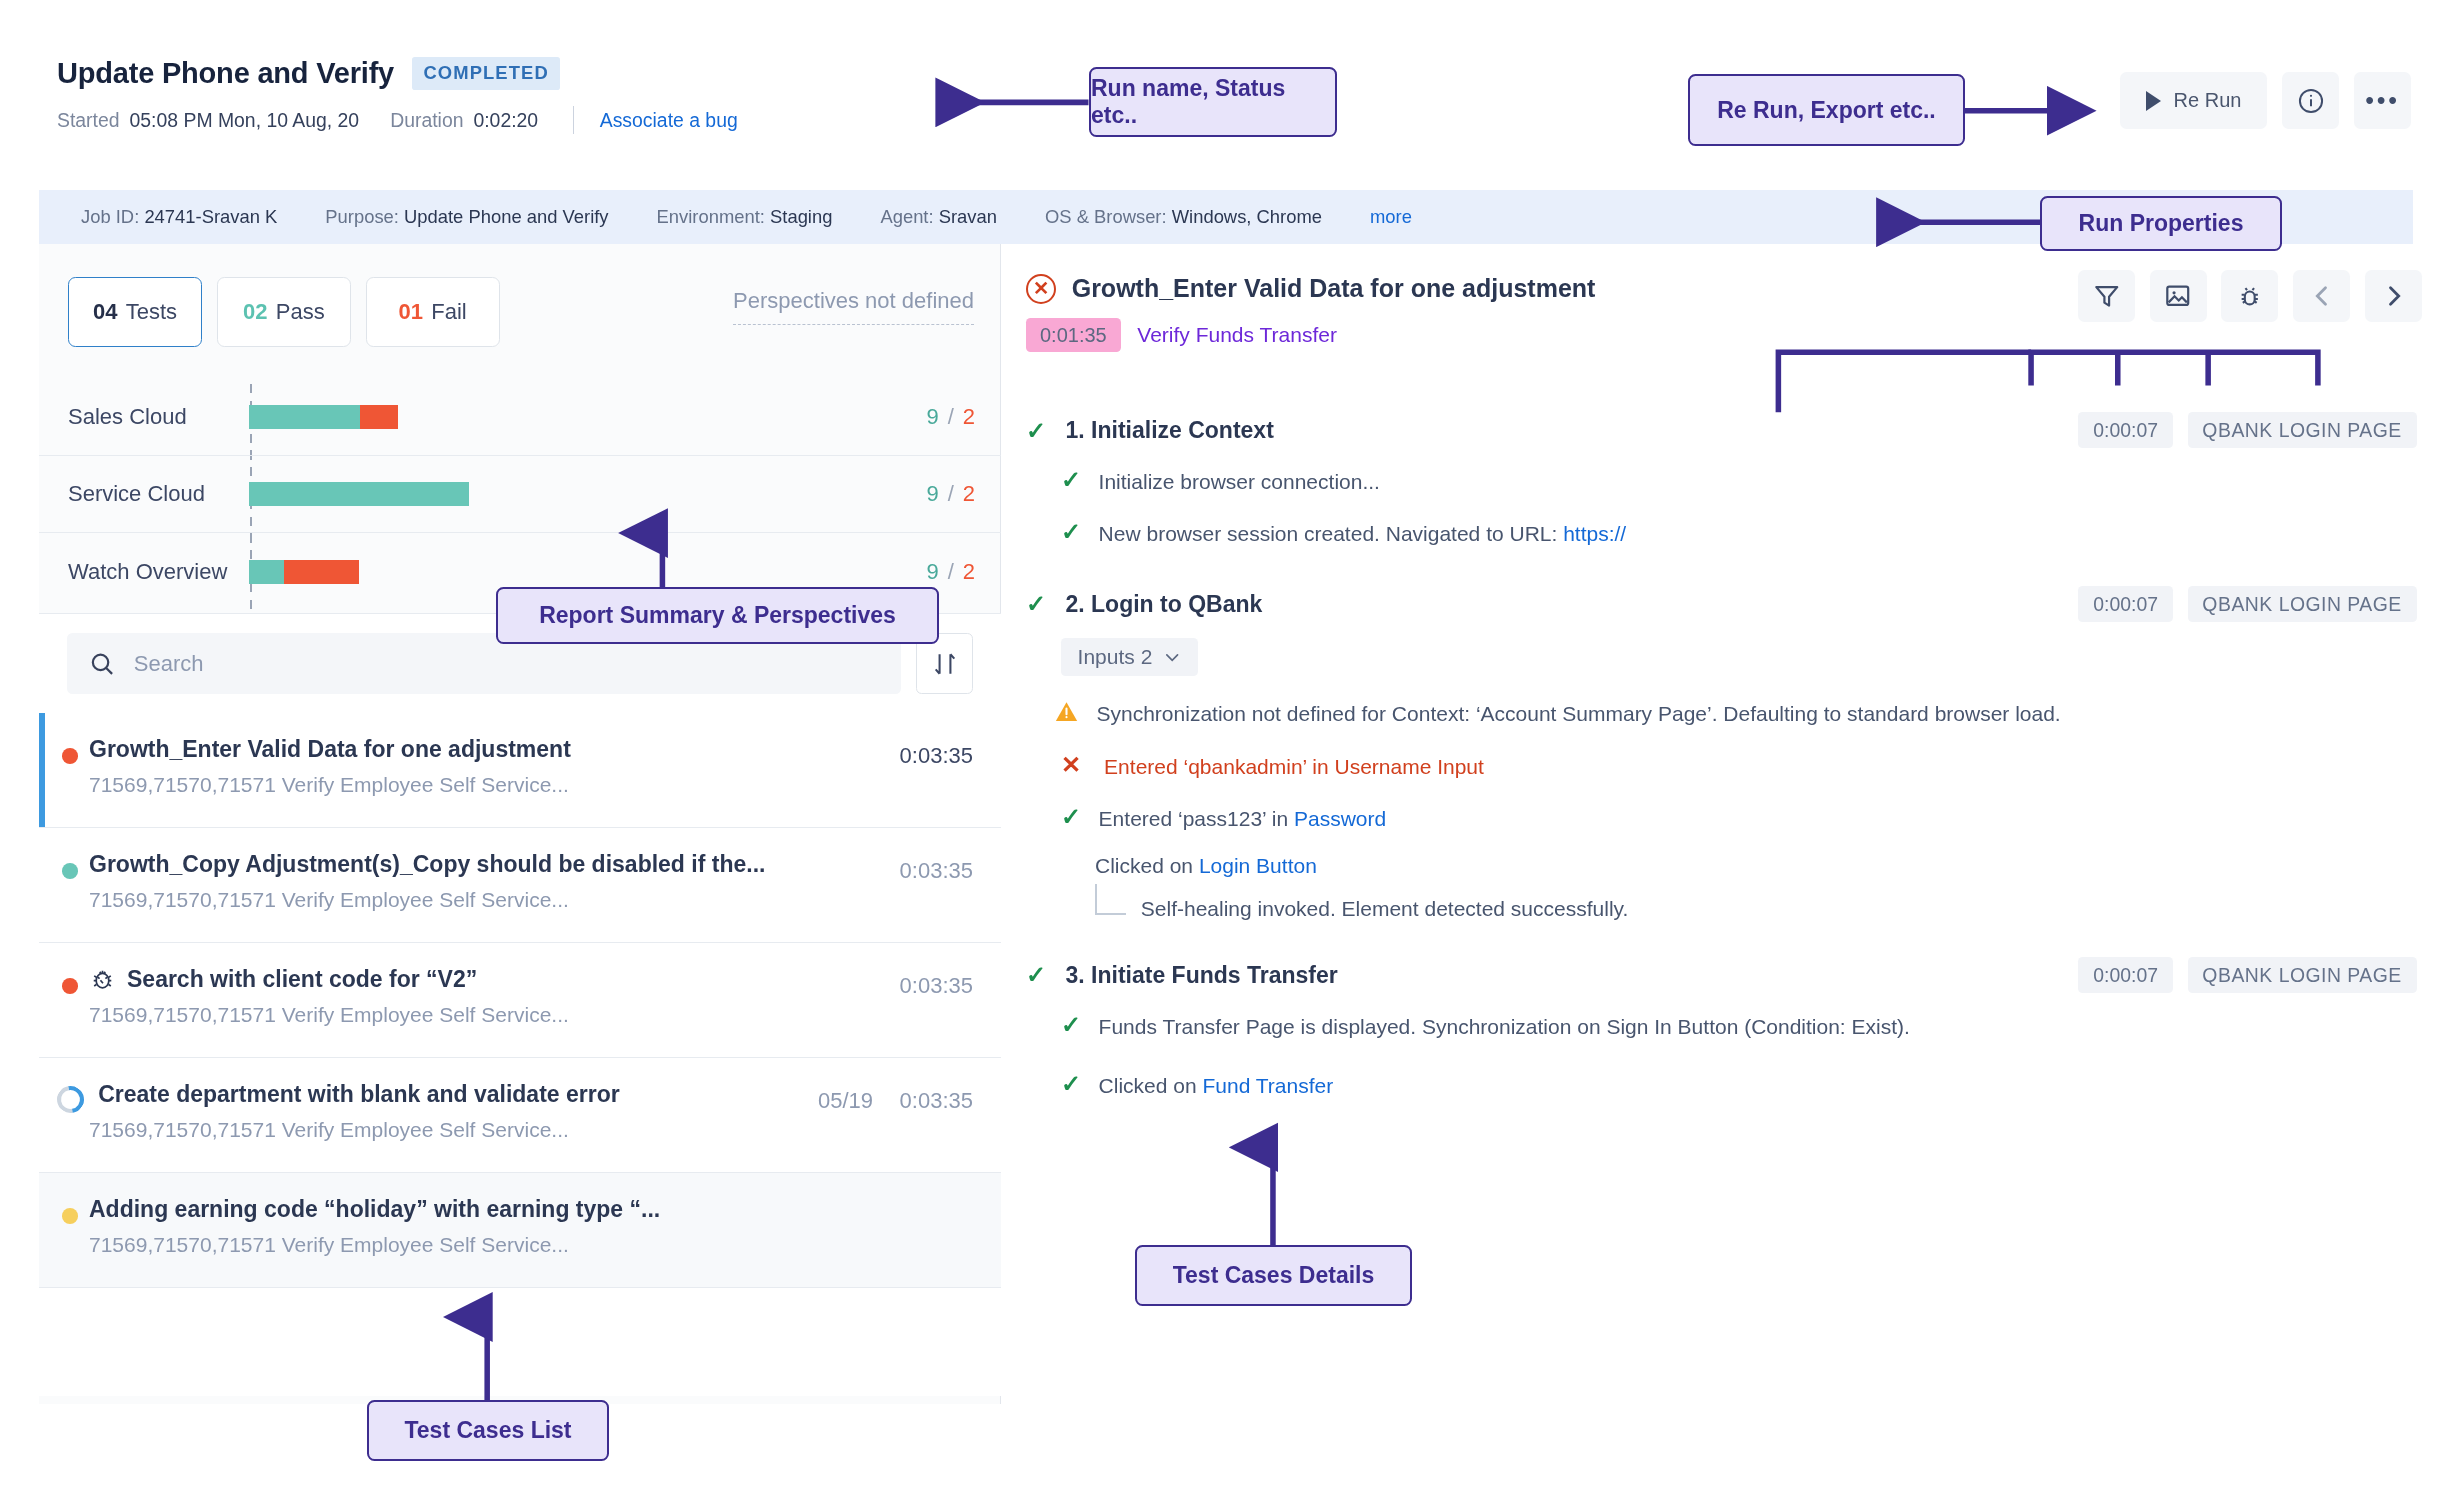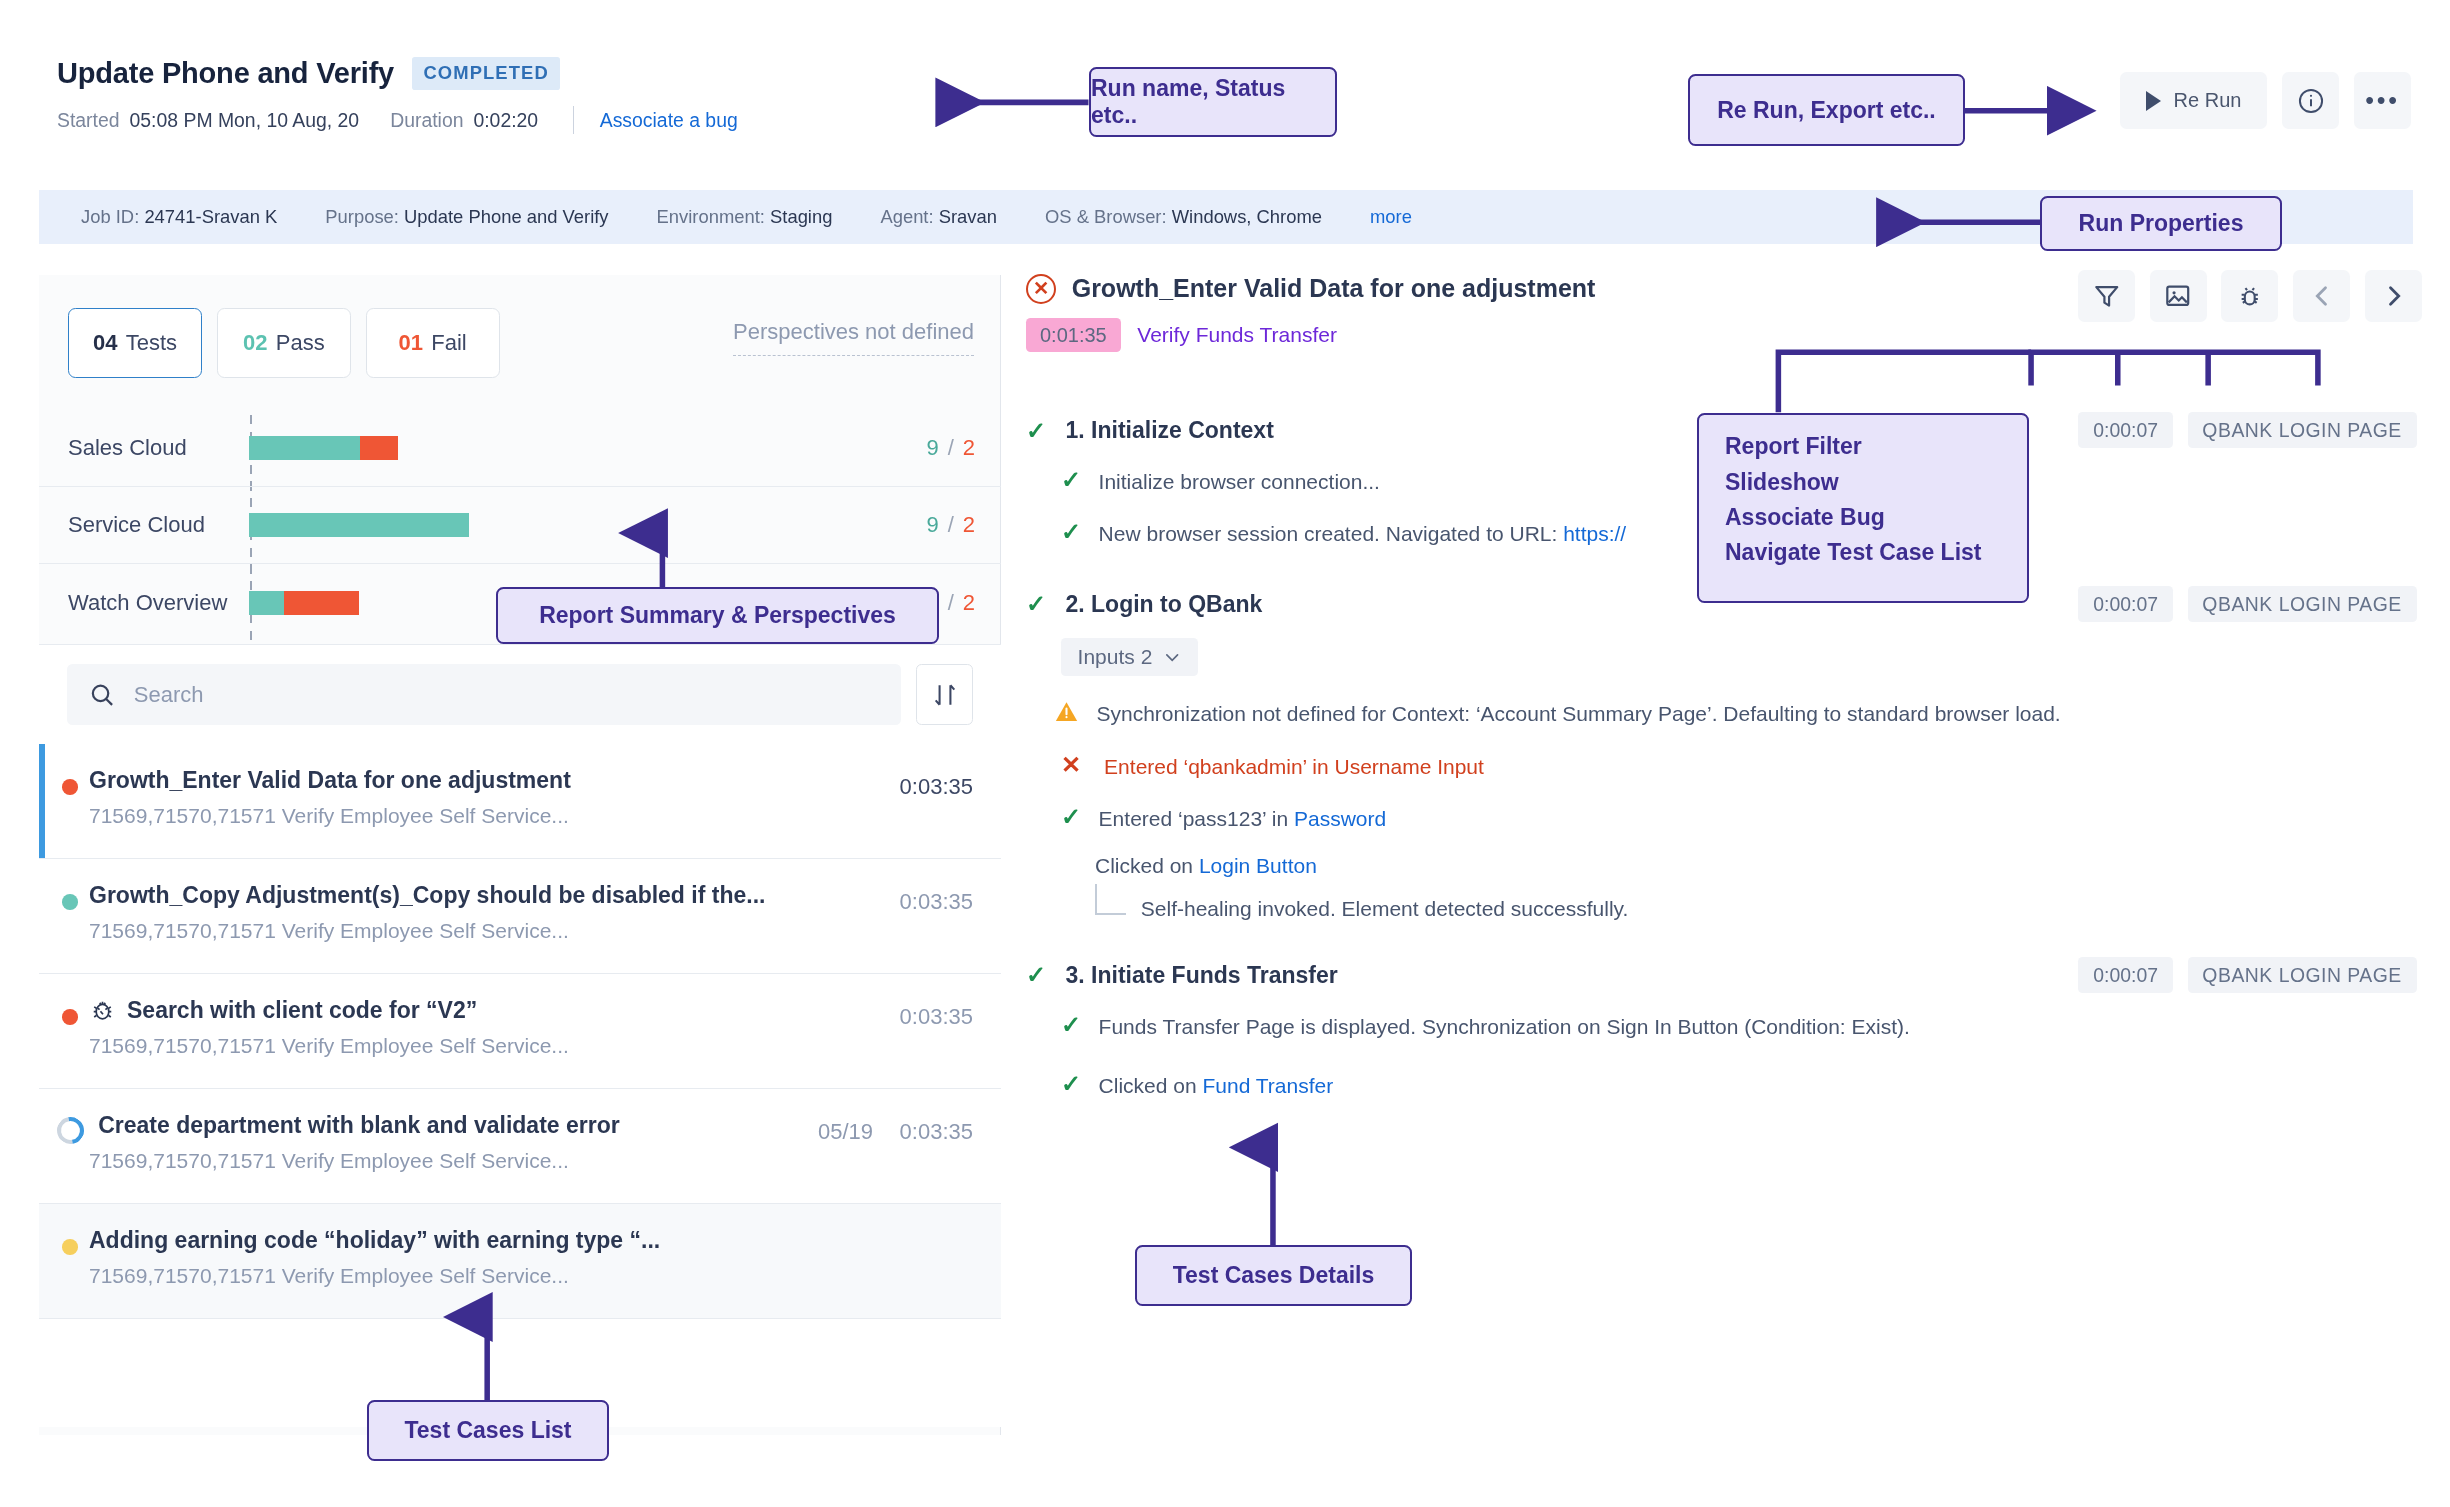--- a/index.html
+++ b/index.html
@@ -34,21 +34,21 @@
   .dots { letter-spacing:2.8px; font-size:25px; line-height:0.6; color:#3f4d6b; }
 
   
   .propbar { position:absolute; left:39px; top:190px; width:2374px; height:54px; background:#e8effb;
              display:flex; align-items:center; padding-left:42px; font-size:18.4px; color:#4c5971; }
   .propbar .grp { margin-right:48px; white-space:nowrap; }
   .propbar .pk { color:#65728a; }
   .propbar .pv { color:#2b3752; }
 
   
-  .left { position:absolute; left:39px; top:275px; width:962px; height:1160px; background:#fafbfc;
+  .left { position:absolute; left:39px; top:244px; width:962px; height:1160px; background:#fafbfc;
           border-right:0.9px solid #e2e6ec; }
   .statrow { position:absolute; left:29px; top:33px; display:flex; gap:14.8px; }
   .stat { width:134px; height:70px; background:#fff; border:0.9px solid #dfe4ea; border-radius:7.4px;
           display:flex; align-items:center; justify-content:center; gap:8.3px; font-size:22px; cursor:pointer; }
   .stat.sel { border:1.8px solid #2f80c9; }
   .stat .num { font-weight:bold; color:#26304a; }
   .stat .num.pass { color:#5cc2b1; }
   .stat .num.fail { color:#ef5635; }
   .stat .cap { color:#3c4764; }
   .persp { position:absolute; right:26px; top:44px; font-size:22px; color:#8d99b0;
@@ -490,21 +490,15 @@
   <div class="anno" style="left:1688px; top:74px; width:277px; height:72px; font-size:23px;">Re Run, Export etc..</div>
 
   <div class="anno" style="left:2040px; top:196px; width:242px; height:55px; font-size:23px;">Run Properties</div>
 
   <div class="anno" style="left:496px; top:587px; width:443px; height:57px; font-size:23px;">Report Summary &amp; Perspectives</div>
 
   <div class="anno" style="left:367px; top:1400px; width:242px; height:61px; font-size:23px;">Test Cases List</div>
 
   <div class="anno" style="left:1135px; top:1245px; width:277px; height:61px; font-size:23px;">Test Cases Details</div>
 
-  <div class="anno ml" style="left:1697px; top:413px; width:332px; height:190px; font-size:23px;">
-    <div>Report Filter</div>
-    <div>Slideshow</div>
-    <div>Associate Bug</div>
-    <div>Navigate Test Case List</div>
-  </div>
 
 </div>
 
 
 </body></html>

